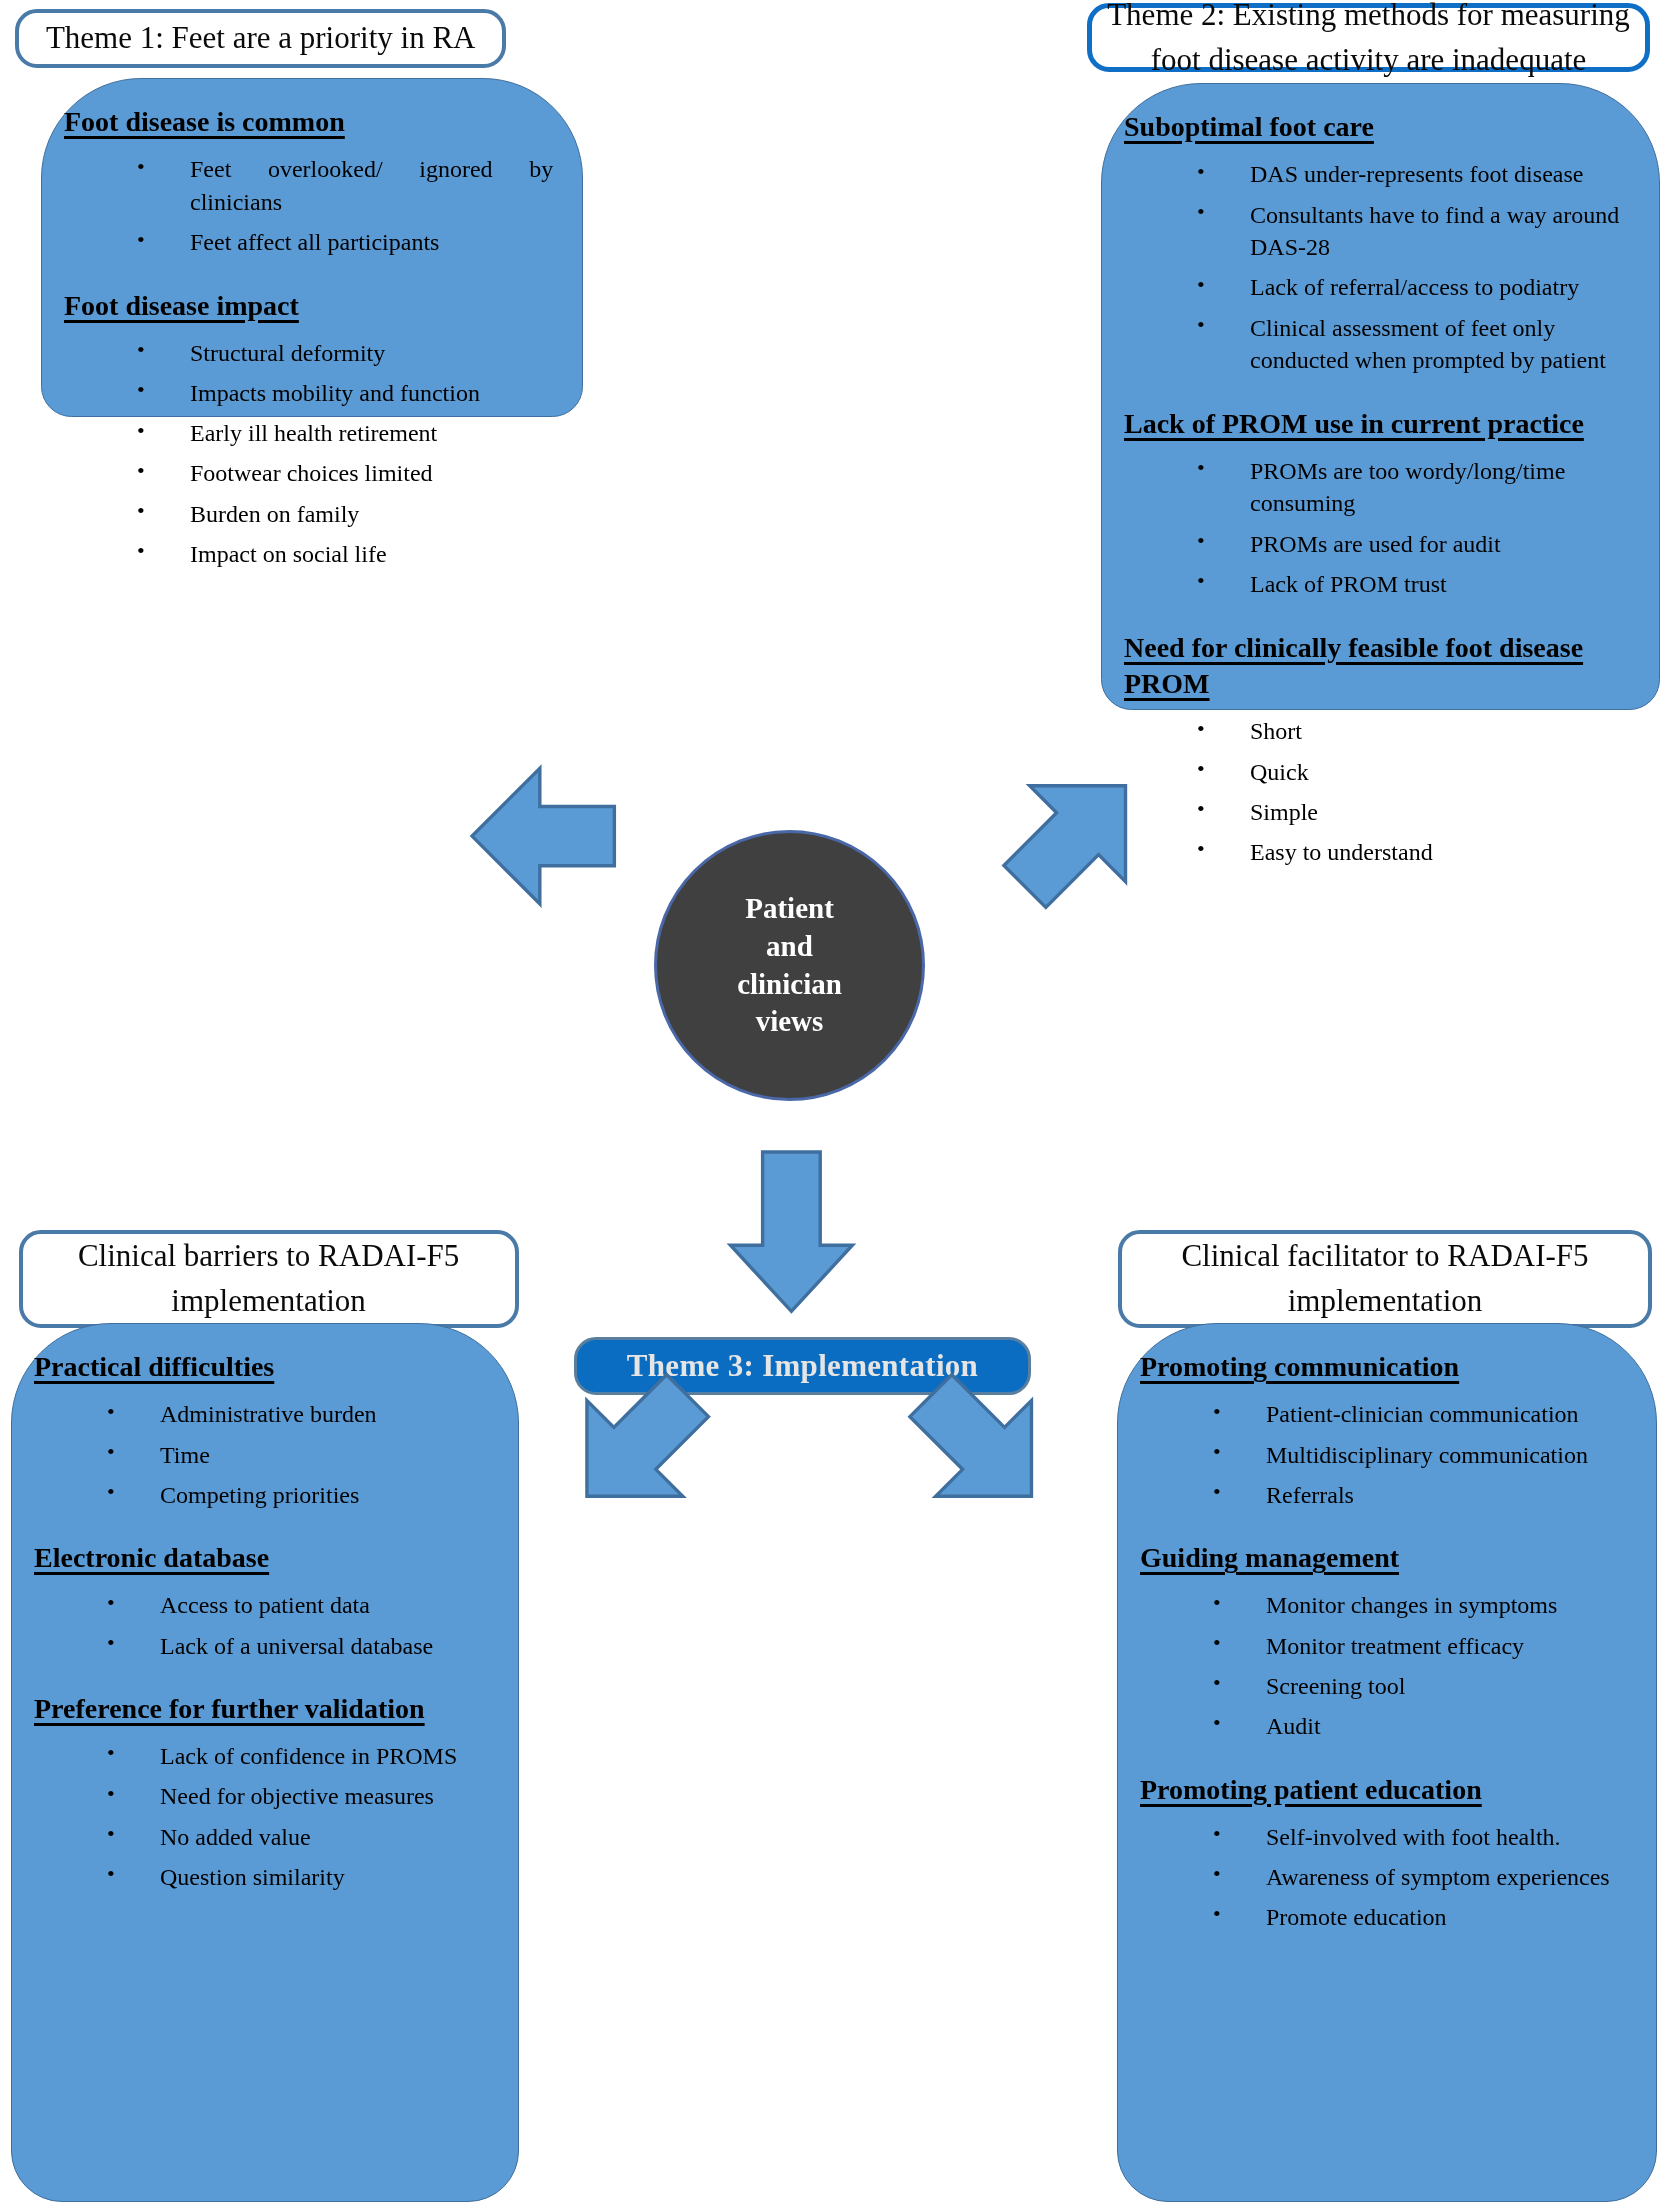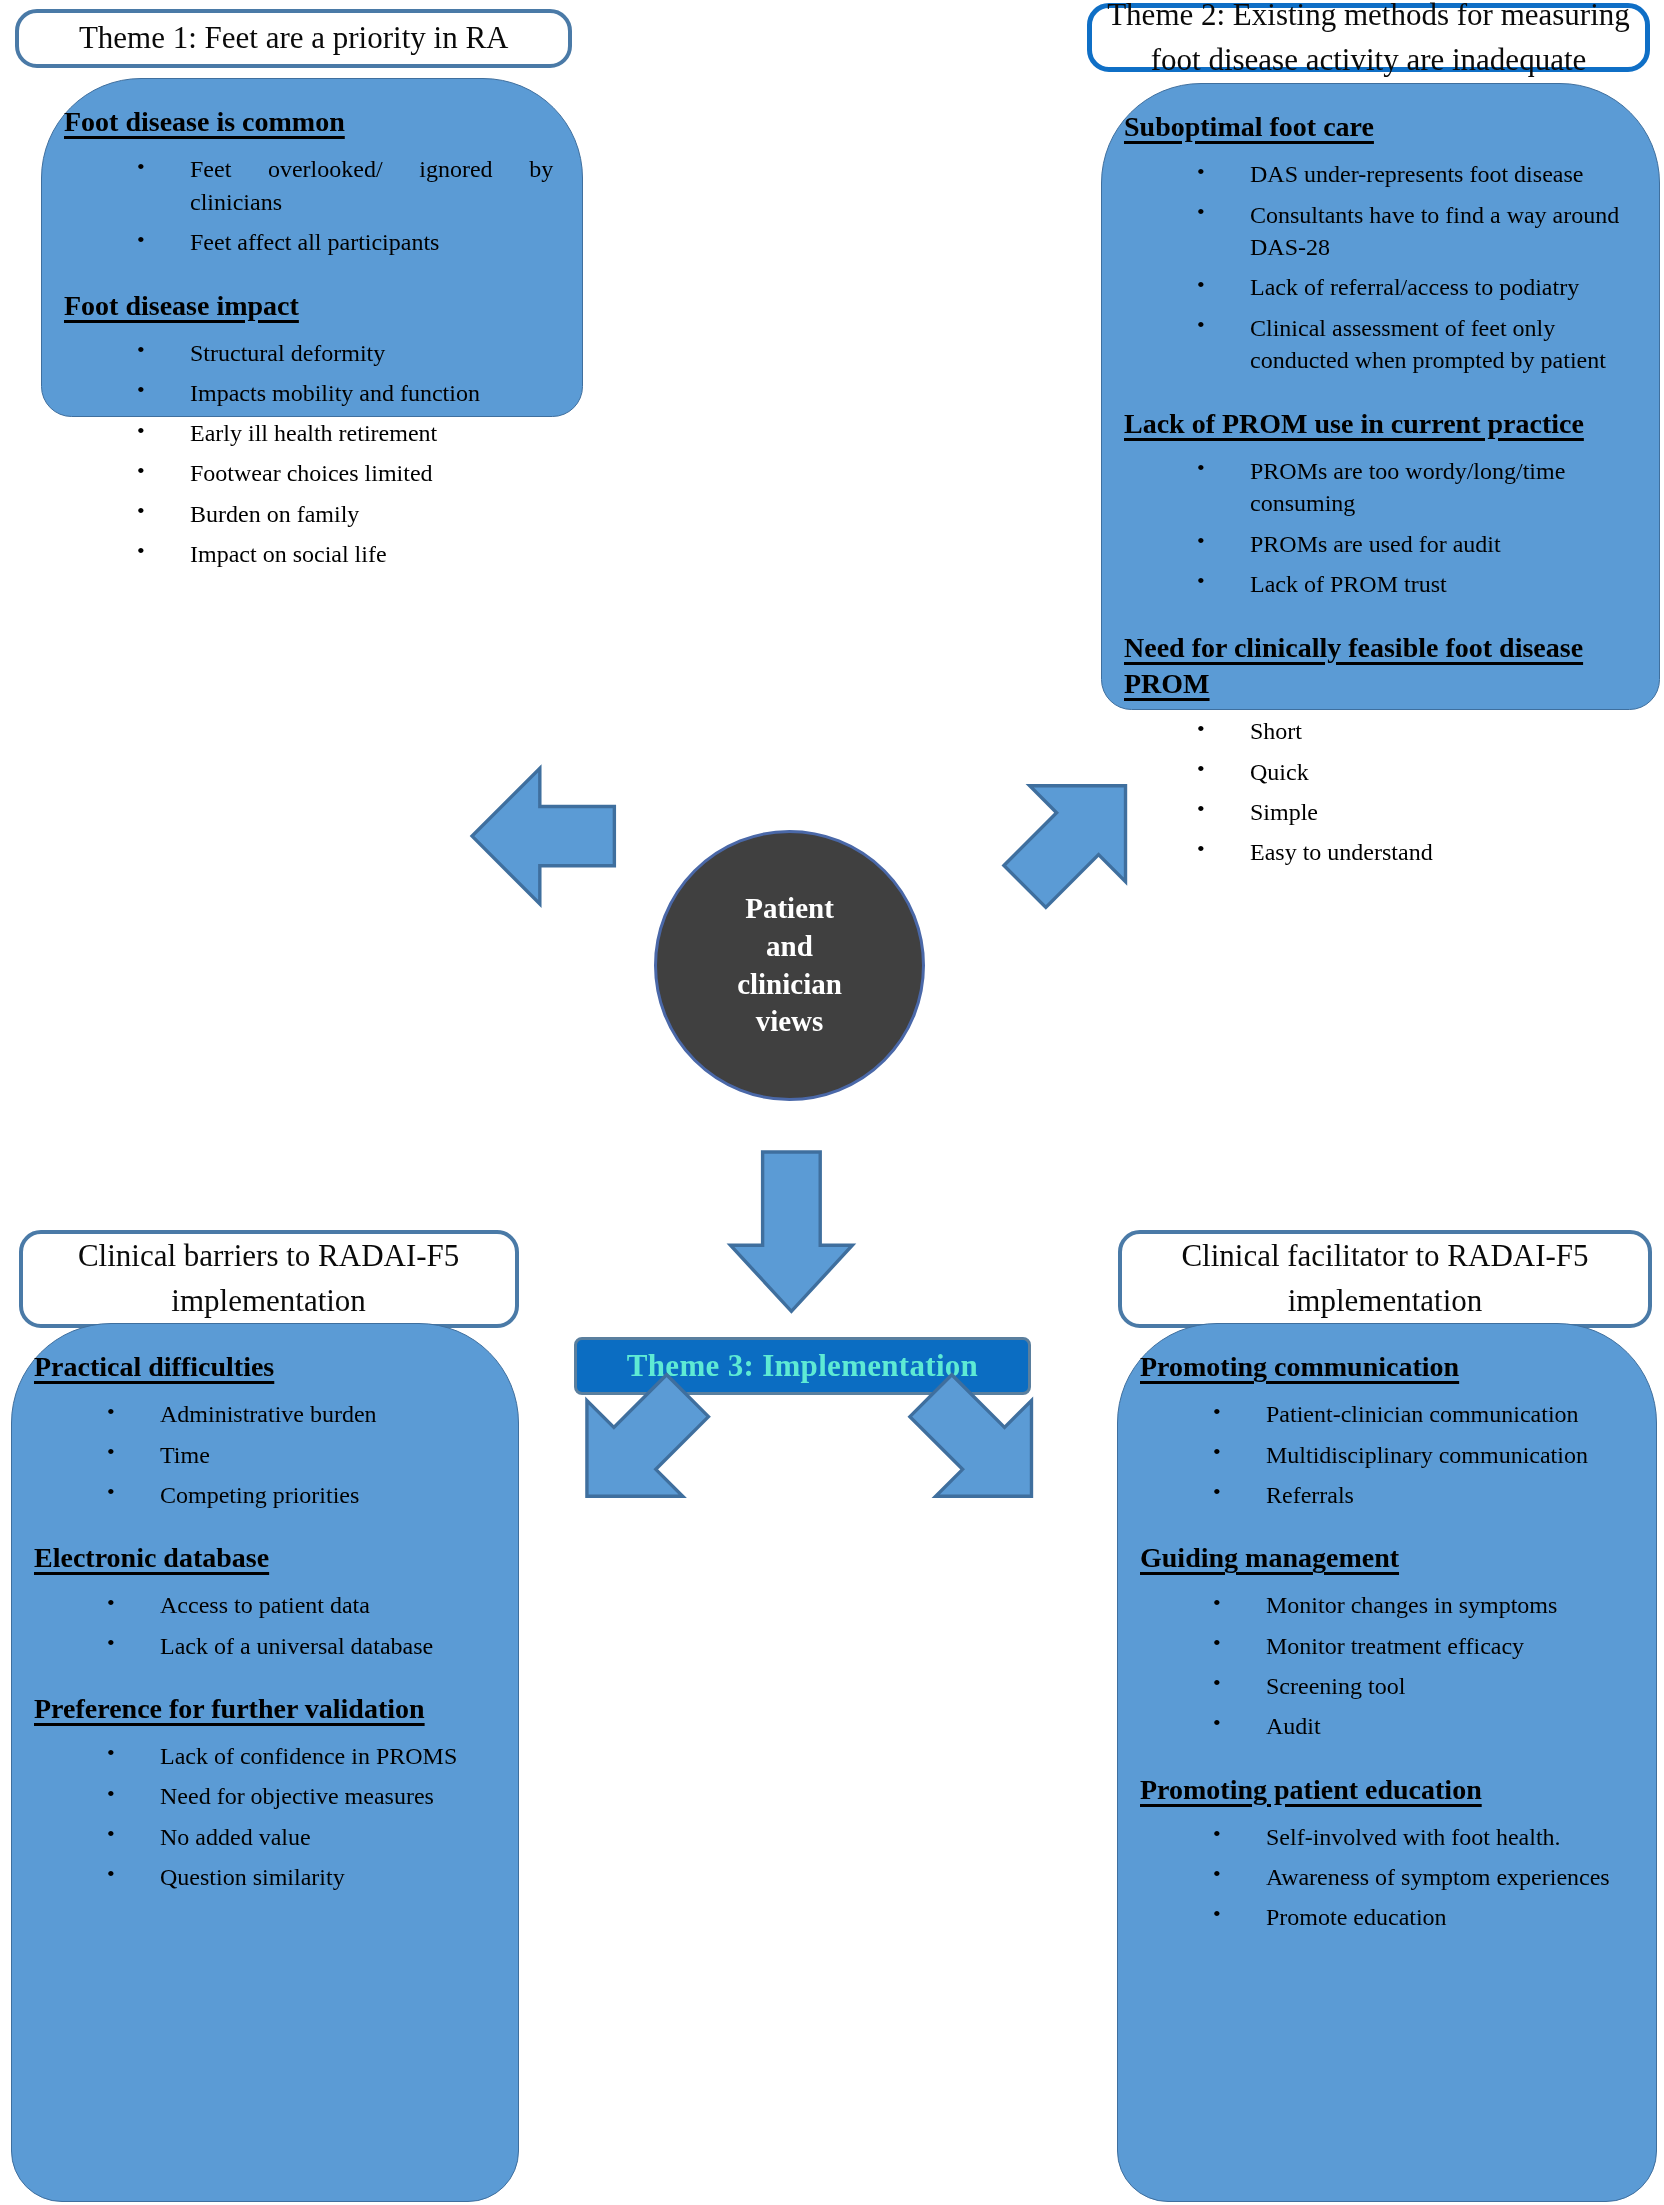--- a/index.html
+++ b/index.html
@@ -84,36 +84,36 @@
     color:#ffffff;font-weight:bold;
     font-size:29px;line-height:1.30;
     text-align:center;
   }
 
   
   .theme3{
     position:absolute;
     background:#0b6dc2;
     border:3.4px solid #5a7f9e;
-    border-radius:8px;
+    border-radius:22px;
     box-sizing:border-box;
     display:flex;align-items:center;justify-content:center;
-    color:#5eead4;font-weight:bold;font-size:31px;
+    color:#e5e5e5;font-weight:bold;font-size:31px;
     letter-spacing:0.3px;
   }
 
   
   .arrows{position:absolute;left:0;top:0;width:1665px;height:2205px;pointer-events:none;}
 </style>
 </head>
 <body>
 
 <div class="canvas">
 
-  <div class="hdr" style="left:15.2px;top:8.5px;width:557px;height:59px;">
+  <div class="hdr" style="left:15.2px;top:8.5px;width:491px;height:59px;">
     <span>Theme 1: Feet are a priority in RA</span>
   </div>
 
   <div class="panel tl" style="left:41px;top:78px;width:542px;height:339px;">
     <div class="sub">Foot disease is common</div>
     <ul class="bl-list">
       <li class="just">Feet overlooked/ ignored by clinicians</li>
       <li>Feet affect all participants</li>
     </ul>
     <div class="sub sp">Foot disease impact</div>

